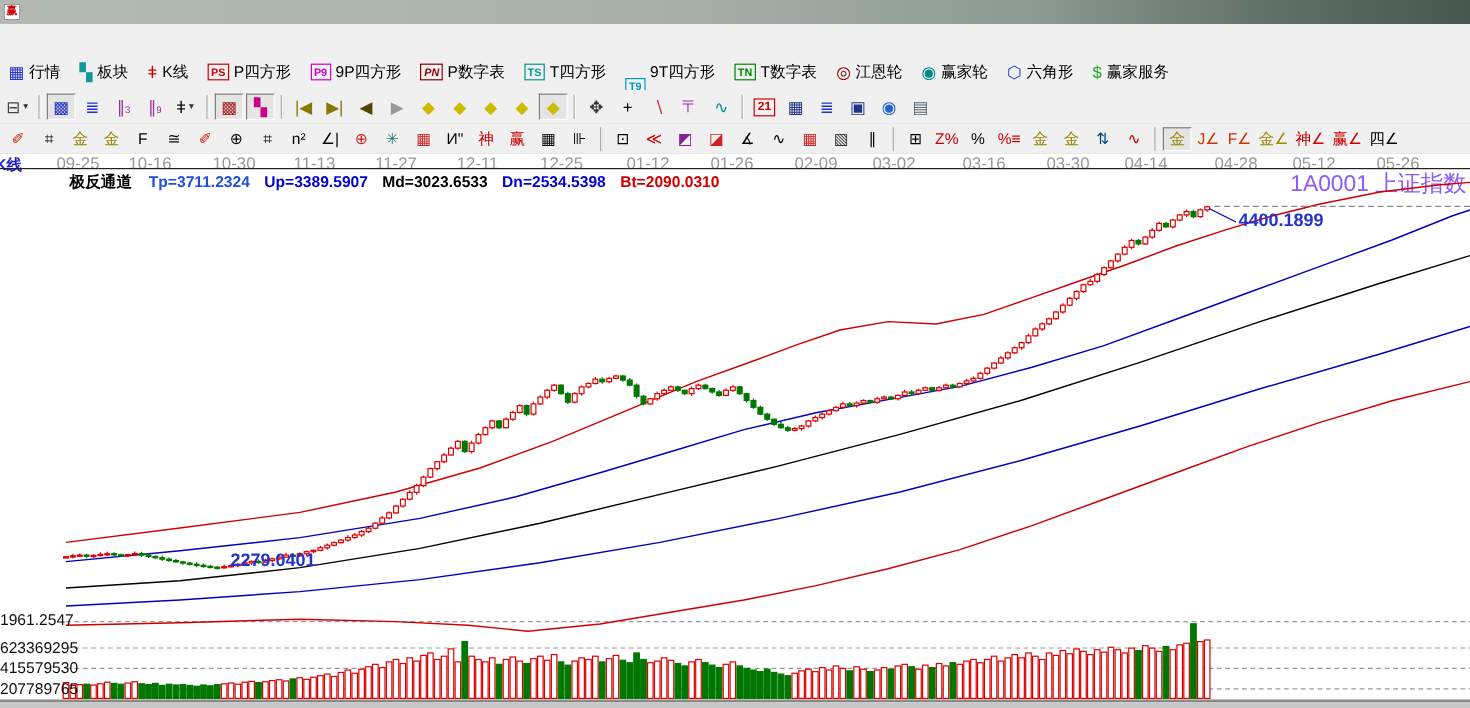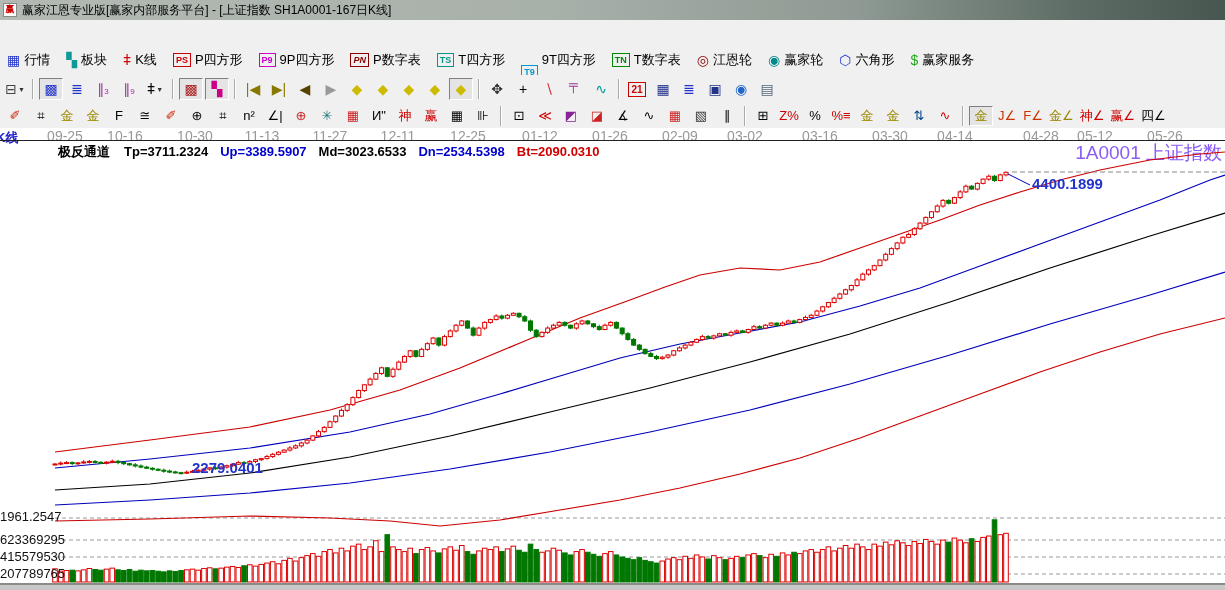--- a/index.html
+++ b/index.html
@@ -51,21 +51,20 @@
   .bottom-strip{position:absolute;top:455px;left:0;width:1225px;height:7px;
     background:#c8c8c8;border-top:2px solid #8a8a8a;}
 </style>
 </head>
 <body>
 
 <div class="window">
 
   <div class="titlebar">
     <span class="appico">赢</span>
-    <span>赢家江恩专业版[赢家内部服务平台] - [上证指数  SH1A0001-167日K线]</span>
   </div>
 
 
   <div class="toolbar1">
       <span class="tb1-item">
         <span class="gly" style="color: rgb(34, 51, 204);">▦</span>
         <span>行情</span>
       </span>
       <span class="tb1-item">
         <span class="gly" style="color: rgb(17, 153, 153);">▚</span>
@@ -356,28 +355,28 @@
         <span style="left: 330px;">11-27</span>
         <span style="left: 398px;">12-11</span>
         <span style="left: 468px;">12-25</span>
         <span style="left: 540px;">01-12</span>
         <span style="left: 610px;">01-26</span>
         <span style="left: 680px;">02-09</span>
         <span style="left: 745px;">03-02</span>
         <span style="left: 820px;">03-16</span>
         <span style="left: 890px;">03-30</span>
         <span style="left: 955px;">04-14</span>
-        <span style="left: 1030px; margin-left: 11px;">04-28</span>
+        <span style="left: 1030px;">04-28</span>
         <span style="left: 1095px;">05-12</span>
         <span style="left: 1165px;">05-26</span>
       </div>
     <div class="chart-topline"></div>
 
     <div class="indicator-row">
-      <b>极反通道</b><span id="indvals"><span style="color: #000000;">Tp=3711.2324</span><span style="color: rgb(0, 0, 204);">Up=3389.5907</span><span style="color: rgb(0, 0, 0);">Md=3023.6533</span><span style="color: rgb(0, 0, 204);">Dn=2534.5398</span><span style="color: rgb(208, 0, 0);">Bt=2090.0310</span></span>
+      <b>极反通道</b><span id="indvals"><span style="color: #1d4ed8;">Tp=3711.2324</span><span style="color: rgb(0, 0, 204);">Up=3389.5907</span><span style="color: rgb(0, 0, 0);">Md=3023.6533</span><span style="color: rgb(0, 0, 204);">Dn=2534.5398</span><span style="color: rgb(208, 0, 0);">Bt=2090.0310</span></span>
     </div>
     <div class="symbol-label">1A0001  上证指数</div>
 
     <svg id="chart-svg" width="1225" height="462" viewBox="0 0 1225 462">
         <line x1="55" y1="390" x2="1225" y2="390" stroke="#999" stroke-width="1" stroke-dasharray="4 3"></line>
         <line x1="55" y1="412" x2="1225" y2="412" stroke="#999" stroke-width="1" stroke-dasharray="4 3"></line>
         <line x1="55" y1="429" x2="1225" y2="429" stroke="#999" stroke-width="1" stroke-dasharray="4 3"></line>
         <line x1="55" y1="446" x2="1225" y2="446" stroke="#999" stroke-width="1" stroke-dasharray="4 3"></line>
         <polyline points="55,324 150,312 250,299 330,282 400,262 460,240 520,215 580,190 630,172 665,159 700,147 740,140 780,142 820,134 860,120 900,106 940,92 980,77 1020,64 1060,52 1100,42 1150,32 1200,26 1225,24" fill="none" stroke="#cc0000" stroke-width="1.2"></polyline>
         <polyline points="55,340 150,331 250,320 350,304 430,286 500,266 560,248 620,230 680,216 740,205 800,194 860,178 920,160 980,138 1040,116 1100,94 1160,72 1210,52 1225,47" fill="none" stroke="#0000bb" stroke-width="1.2"></polyline>

